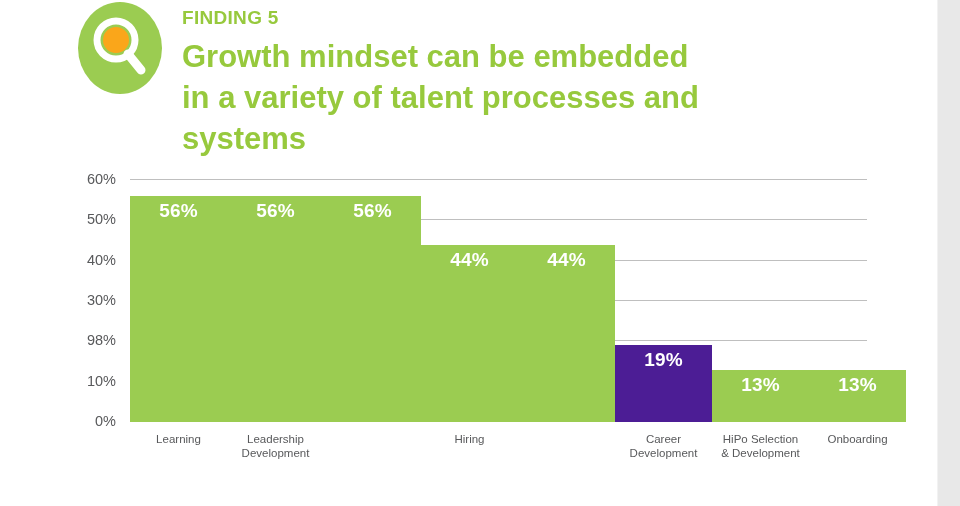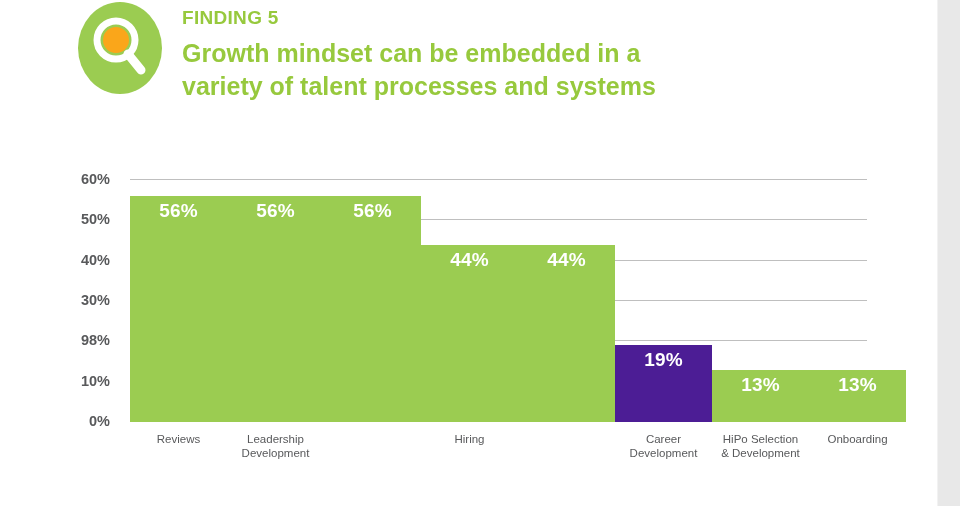--- a/index.html
+++ b/index.html
@@ -61,21 +61,21 @@
   .finding-kicker {
     font-size: 19px;
     font-weight: bold;
     letter-spacing: 0.3px;
     color: #97c93d;
     line-height: 1.1;
     margin: 0 0 8px 0;
     white-space: nowrap;
   }
   .finding-headline {
-    font-size: 25px;
+    font-size: 31px;
     font-weight: bold;
     color: #97c93d;
     line-height: 1.32;
     margin: 0;
     max-width: 520px;
   }
 
   
   .chart {
     position: absolute;
@@ -105,26 +105,25 @@
     left: 0;
     bottom: 0;
     width: 100%;
     height: 2px;
     background: #808080;
   }
 
   .ytick {
     position: absolute;
     right: 100%;
-    margin-right: 20px;
+    margin-right: 14px;
     transform: translateY(-50%);
     font-size: 14.5px;
     color: #58595b;
     white-space: nowrap;
-    font-weight: bold;
   }
 
   .bars {
     position: absolute;
     left: 0;
     bottom: 0;
     width: 100%;
     height: 100%;
     display: flex;
     align-items: flex-end;
@@ -220,21 +219,21 @@
           </div>
         </div>
       <div class="axis-baseline"></div>
 
       <div class="bars" id="bars">
           <div class="bar-slot">
             <div class="bar" style="height: 93.3333%; background: rgb(155, 204, 81);">
               <div class="bar-value">56%</div>
             </div>
             <div class="cat-label">
-              <div>Reviews</div>
+              <div>Learning</div>
             </div>
           </div>
           <div class="bar-slot">
             <div class="bar" style="height: 93.3333%; background: rgb(155, 204, 81);">
               <div class="bar-value">56%</div>
             </div>
             <div class="cat-label">
               <div>Leadership</div>
               <div>Development</div>
             </div>

